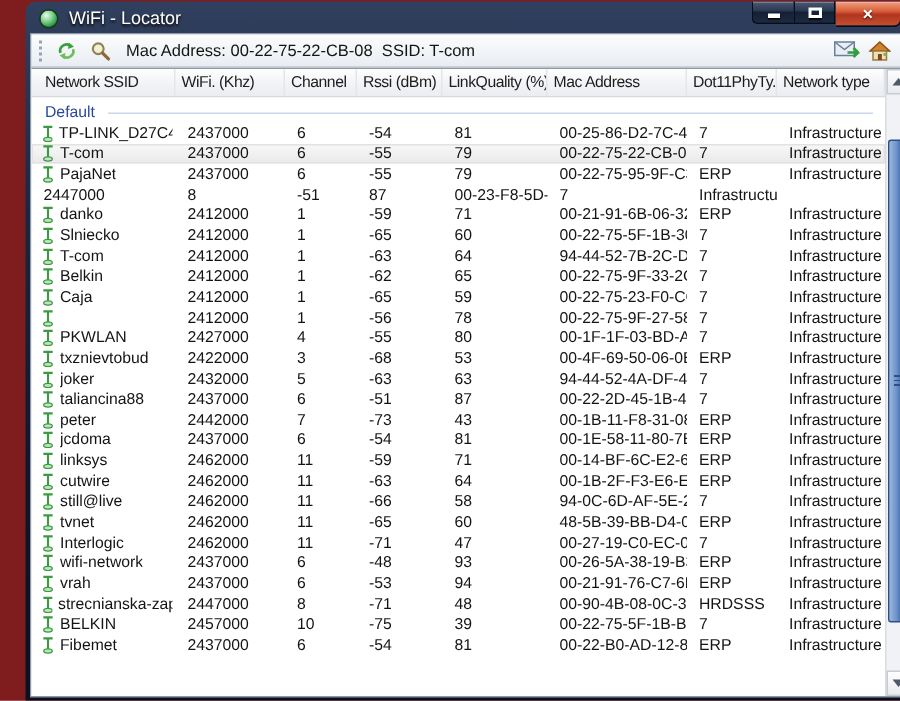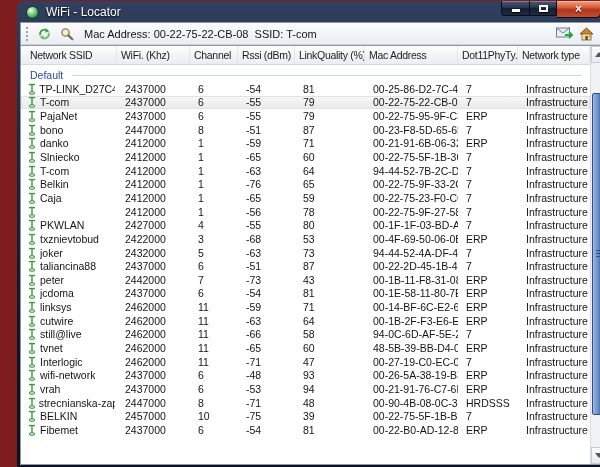--- a/index.html
+++ b/index.html
@@ -229,30 +229,20 @@
     </div>
     <div class="cell">2437000</div>
     <div class="cell">6</div>
     <div class="cell">-55</div>
     <div class="cell">79</div>
     <div class="cell">00-22-75-95-9F-C3</div>
     <div class="cell">ERP</div>
     <div class="cell">Infrastructure</div>
   </div>
               <div class="row">
-    <div class="cell cell-ssid">
-      <span>
-        <svg width="8" height="12" viewBox="0 0 9 13">
-          <line x1="1" y1="1.5" x2="8" y2="1.5" stroke="#3c9a40" stroke-width="1.6"></line>
-          <line x1="4.5" y1="1.5" x2="4.5" y2="10" stroke="#3c9a40" stroke-width="1.6"></line>
-          <ellipse cx="4.5" cy="11" rx="3.2" ry="1.6" fill="#bfe3bf" stroke="#3c9a40"></ellipse>
-        </svg>
-      </span>
-      <span>bono</span>
-    </div>
     <div class="cell">2447000</div>
     <div class="cell">8</div>
     <div class="cell">-51</div>
     <div class="cell">87</div>
     <div class="cell">00-23-F8-5D-65-65</div>
     <div class="cell">7</div>
     <div class="cell">Infrastructure</div>
   </div>
               <div class="row">
     <div class="cell cell-ssid">
@@ -317,21 +307,21 @@
         <svg width="8" height="12" viewBox="0 0 9 13">
           <line x1="1" y1="1.5" x2="8" y2="1.5" stroke="#3c9a40" stroke-width="1.6"></line>
           <line x1="4.5" y1="1.5" x2="4.5" y2="10" stroke="#3c9a40" stroke-width="1.6"></line>
           <ellipse cx="4.5" cy="11" rx="3.2" ry="1.6" fill="#bfe3bf" stroke="#3c9a40"></ellipse>
         </svg>
       </span>
       <span>Belkin</span>
     </div>
     <div class="cell">2412000</div>
     <div class="cell">1</div>
-    <div class="cell">-76</div>
+    <div class="cell">-62</div>
     <div class="cell">65</div>
     <div class="cell">00-22-75-9F-33-2C</div>
     <div class="cell">7</div>
     <div class="cell">Infrastructure</div>
   </div>
               <div class="row">
     <div class="cell cell-ssid">
       <span>
         <svg width="8" height="12" viewBox="0 0 9 13">
           <line x1="1" y1="1.5" x2="8" y2="1.5" stroke="#3c9a40" stroke-width="1.6"></line>
@@ -413,21 +403,21 @@
           <line x1="1" y1="1.5" x2="8" y2="1.5" stroke="#3c9a40" stroke-width="1.6"></line>
           <line x1="4.5" y1="1.5" x2="4.5" y2="10" stroke="#3c9a40" stroke-width="1.6"></line>
           <ellipse cx="4.5" cy="11" rx="3.2" ry="1.6" fill="#bfe3bf" stroke="#3c9a40"></ellipse>
         </svg>
       </span>
       <span>joker</span>
     </div>
     <div class="cell">2432000</div>
     <div class="cell">5</div>
     <div class="cell">-63</div>
-    <div class="cell">73</div>
+    <div class="cell">63</div>
     <div class="cell">94-44-52-4A-DF-4C</div>
     <div class="cell">7</div>
     <div class="cell">Infrastructure</div>
   </div>
               <div class="row">
     <div class="cell cell-ssid">
       <span>
         <svg width="8" height="12" viewBox="0 0 9 13">
           <line x1="1" y1="1.5" x2="8" y2="1.5" stroke="#3c9a40" stroke-width="1.6"></line>
           <line x1="4.5" y1="1.5" x2="4.5" y2="10" stroke="#3c9a40" stroke-width="1.6"></line>

